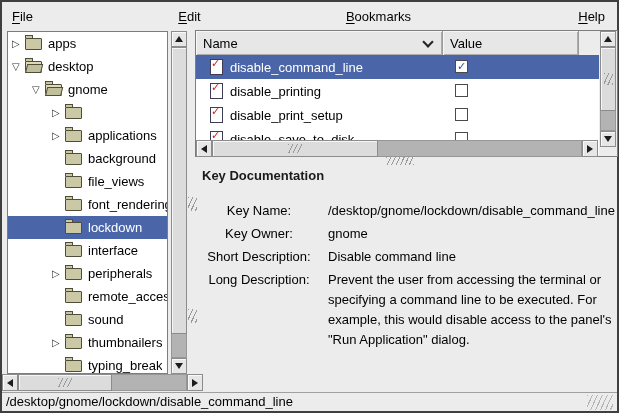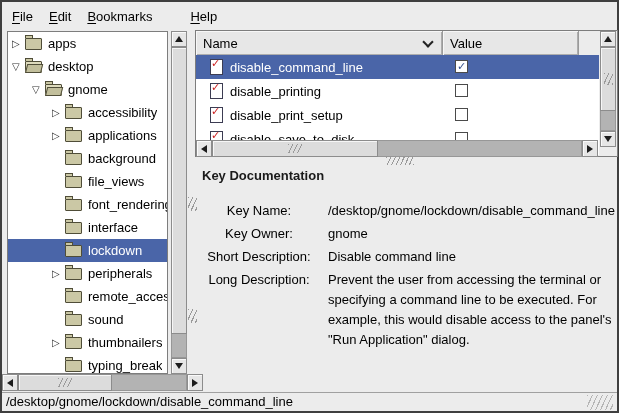--- a/index.html
+++ b/index.html
@@ -3,21 +3,21 @@
 <meta charset="utf-8">
 <style>
   html,body{margin:0;padding:0;background:#bfbfbf;}
   .window{
     position:relative;width:619px;height:413px;background:#ececec;
     box-shadow:inset 0 0 0 2px #3f3f3f;
     font-family:"Liberation Sans","DejaVu Sans",sans-serif;
     font-size:13px;color:#000;overflow:hidden;
   }
   
-  .menubar{position:absolute;left:2px;top:2px;right:8px;height:28px;display:flex;align-items:center;}
+  .menubar{position:absolute;left:2px;top:2px;right:8px;height:28px;display:flex;align-items:center;justify-content:space-between;}
   .mitem{padding:4px 6px;cursor:default;}
   .mitem.file{margin-left:4px;}
   .mitem.edit{margin-left:4px;}
   .mitem.bookmarks{margin-left:4px;}
   .mitem.help{margin-left:26px;}
   .mn{text-decoration:underline;text-underline-offset:2px;}
   
   .tree-view{position:absolute;left:7px;top:31px;width:161px;height:343px;background:#fff;
     border:1px solid #7d7d7d;box-sizing:border-box;overflow:hidden;}
   .trow{height:23px;display:flex;align-items:center;padding-left:4px;white-space:nowrap;}
@@ -108,21 +108,20 @@
       <span class="tlabel">desktop</span>
     </div>
     <div class="trow lvl1">
       <span class="exp">▽</span>
       <span class="folder open"></span>
       <span class="tlabel">gnome</span>
     </div>
     <div class="trow lvl2">
       <span class="exp">▷</span>
       <span class="folder"></span>
-      <span class="tlabel">accessibility</span>
     </div>
     <div class="trow lvl2">
       <span class="exp">▷</span>
       <span class="folder"></span>
       <span class="tlabel">applications</span>
     </div>
     <div class="trow lvl2">
       <span class="exp"></span>
       <span class="folder"></span>
       <span class="tlabel">background</span>
@@ -130,29 +129,29 @@
     <div class="trow lvl2">
       <span class="exp"></span>
       <span class="folder"></span>
       <span class="tlabel">file_views</span>
     </div>
     <div class="trow lvl2">
       <span class="exp"></span>
       <span class="folder"></span>
       <span class="tlabel">font_rendering</span>
     </div>
+    <div class="trow lvl2 sel">
+      <span class="exp"></span>
+      <span class="folder"></span>
+      <span class="tlabel">lockdown</span>
+    </div>
     <div class="trow lvl2">
       <span class="exp"></span>
       <span class="folder"></span>
       <span class="tlabel">interface</span>
-    </div>
-    <div class="trow lvl2 sel">
-      <span class="exp"></span>
-      <span class="folder"></span>
-      <span class="tlabel">lockdown</span>
     </div>
     <div class="trow lvl2">
       <span class="exp">▷</span>
       <span class="folder"></span>
       <span class="tlabel">peripherals</span>
     </div>
     <div class="trow lvl2">
       <span class="exp"></span>
       <span class="folder"></span>
       <span class="tlabel">remote_access</span>

